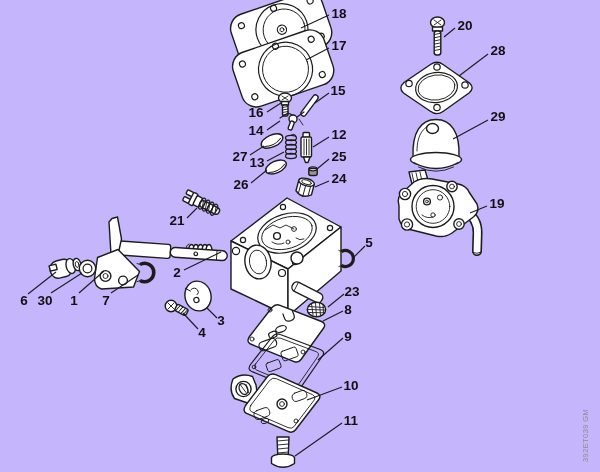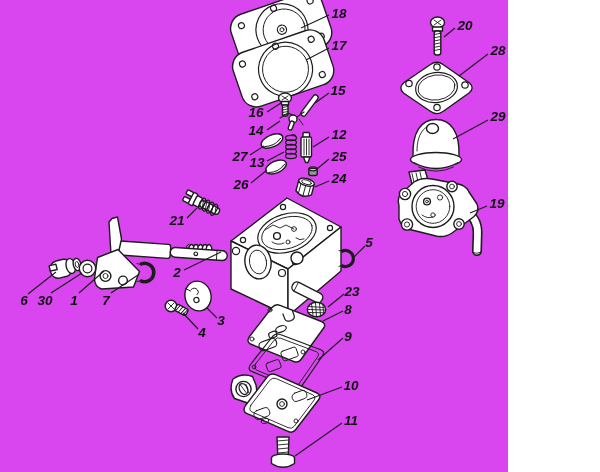--- a/index.html
+++ b/index.html
@@ -1,16 +1,16 @@
 <!DOCTYPE html>
 <html><head>
 <meta charset="utf-8">
 <style>
   html,body{margin:0;padding:0;background:#ffffff;}
-  #stage{position:relative;width:508px;height:472px;background:#d946ef;overflow:hidden;font-style:italic;}
+  #stage{position:relative;width:600px;height:472px;background:#c4b5fd;overflow:hidden;}
   svg{position:absolute;left:0;top:0;}
   .o{fill:#ffffff;stroke:#1c1c1c;stroke-width:1.4;stroke-linejoin:round;stroke-linecap:round;}
   .s{fill:none;stroke:#1c1c1c;stroke-width:1.2;stroke-linejoin:round;stroke-linecap:round;}
   .t{fill:none;stroke:#1c1c1c;stroke-width:0.9;stroke-linecap:round;}
   .ld{stroke:#1c1c1c;stroke-width:1.1;}
   .lbl{font-family:"Liberation Sans",sans-serif;font-weight:bold;font-size:13.5px;fill:#111111;text-anchor:middle;}
   .wm{font-family:"Liberation Sans",sans-serif;font-size:7.5px;fill:#8d8d8d;letter-spacing:.4px;}
 </style>
 </head>
 <body>

